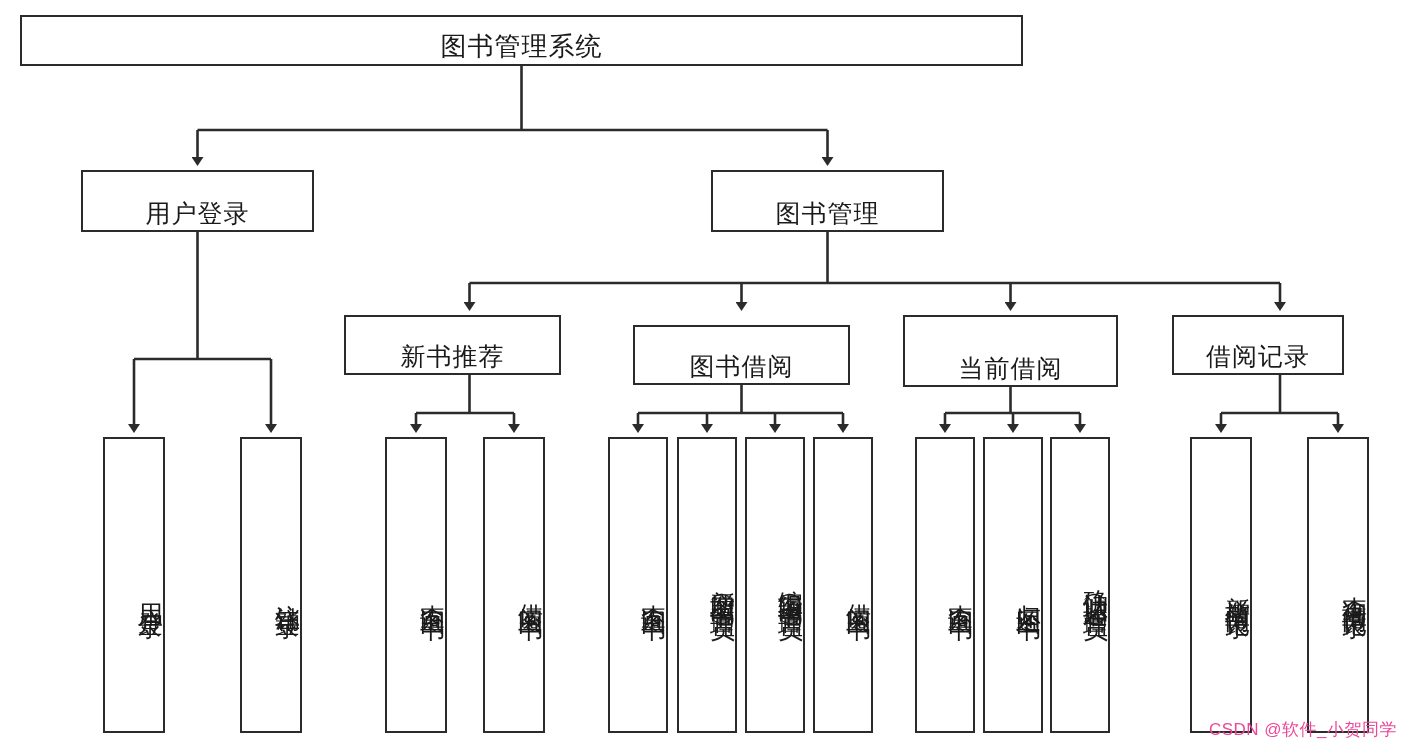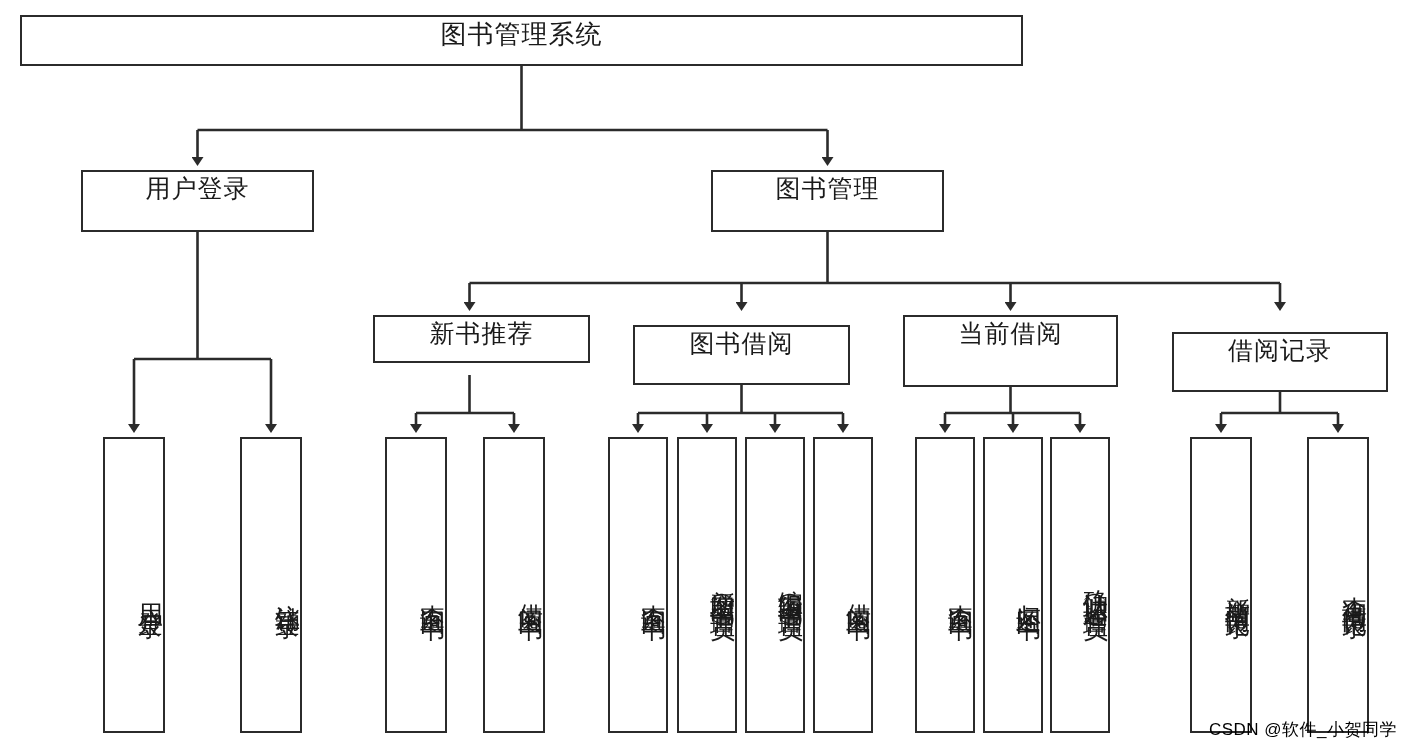--- a/index.html
+++ b/index.html
@@ -11,21 +11,21 @@
   }
   #canvas{position:relative;width:1405px;height:747px;}
   #edges{position:absolute;left:0;top:0;width:1405px;height:747px;}
 
   .node{
     position:absolute;
     box-sizing:border-box;
     border:2px solid #2b2b2b;
     background:#ffffff;
     display:flex;
-    align-items:flex-start;
+    align-items:flex-end;
     justify-content:center;
     color:#1a1a1a;
   }
   .node.h{
     font-size:25px;
     letter-spacing:1px;
   }
   .node.root{font-size:26px;}
   .node.leaf{
     font-size:25px;
@@ -37,21 +37,21 @@
     letter-spacing:4px;
     line-height:1;
   }
   .node.leaf.tall{padding-top:6px;}
 
   .watermark{
     position:absolute;
     right:8px;
     bottom:6px;
     font-size:17px;
-    color:#000000;
+    color:#ec4899;
     letter-spacing:0.5px;
     white-space:nowrap;
     pointer-events:none;
   }
 </style>
 </head>
 <body>
 
 <div id="canvas">
   <svg id="edges" viewBox="0 0 1405 747" xmlns="http://www.w3.org/2000/svg">
@@ -100,30 +100,30 @@
   <div id="node-layer">
       <div class="node h root" style="left: 20px; top: 15px; width: 1003px; height: 51px;">
         <span>图书管理系统</span>
       </div>
       <div class="node h" style="left: 81px; top: 170px; width: 233px; height: 62px;">
         <span>用户登录</span>
       </div>
       <div class="node h" style="left: 711px; top: 170px; width: 233px; height: 62px;">
         <span>图书管理</span>
       </div>
-      <div class="node h" style="left: 373px; top: 315px; width: 217px; height: 48px; font-family: Liberation Serif, serif;">
+      <div class="node h" style="left: 344px; top: 315px; width: 217px; height: 60px; font-family: Liberation Serif, serif;">
         <span>新书推荐</span>
       </div>
       <div class="node h" style="left: 633px; top: 315px; width: 217px; height: 60px; margin-top: 10px;">
         <span>图书借阅</span>
       </div>
       <div class="node h" style="left: 903px; top: 315px; width: 215px; height: 72px;">
         <span>当前借阅</span>
       </div>
-      <div class="node h" style="left: 1172px; top: 332px; width: 216px; height: 60px;">
+      <div class="node h" style="left: 1172px; top: 315px; width: 172px; height: 60px;">
         <span>借阅记录</span>
       </div>
       <div class="node leaf" style="left: 103px; top: 437px; width: 62px; height: 296px;">
         <span>用户登录</span>
       </div>
       <div class="node leaf" style="left: 240px; top: 437px; width: 62px; height: 296px;">
         <span>注销登录</span>
       </div>
       <div class="node leaf" style="left: 385px; top: 437px; width: 62px; height: 296px;">
         <span>查询图书</span>

